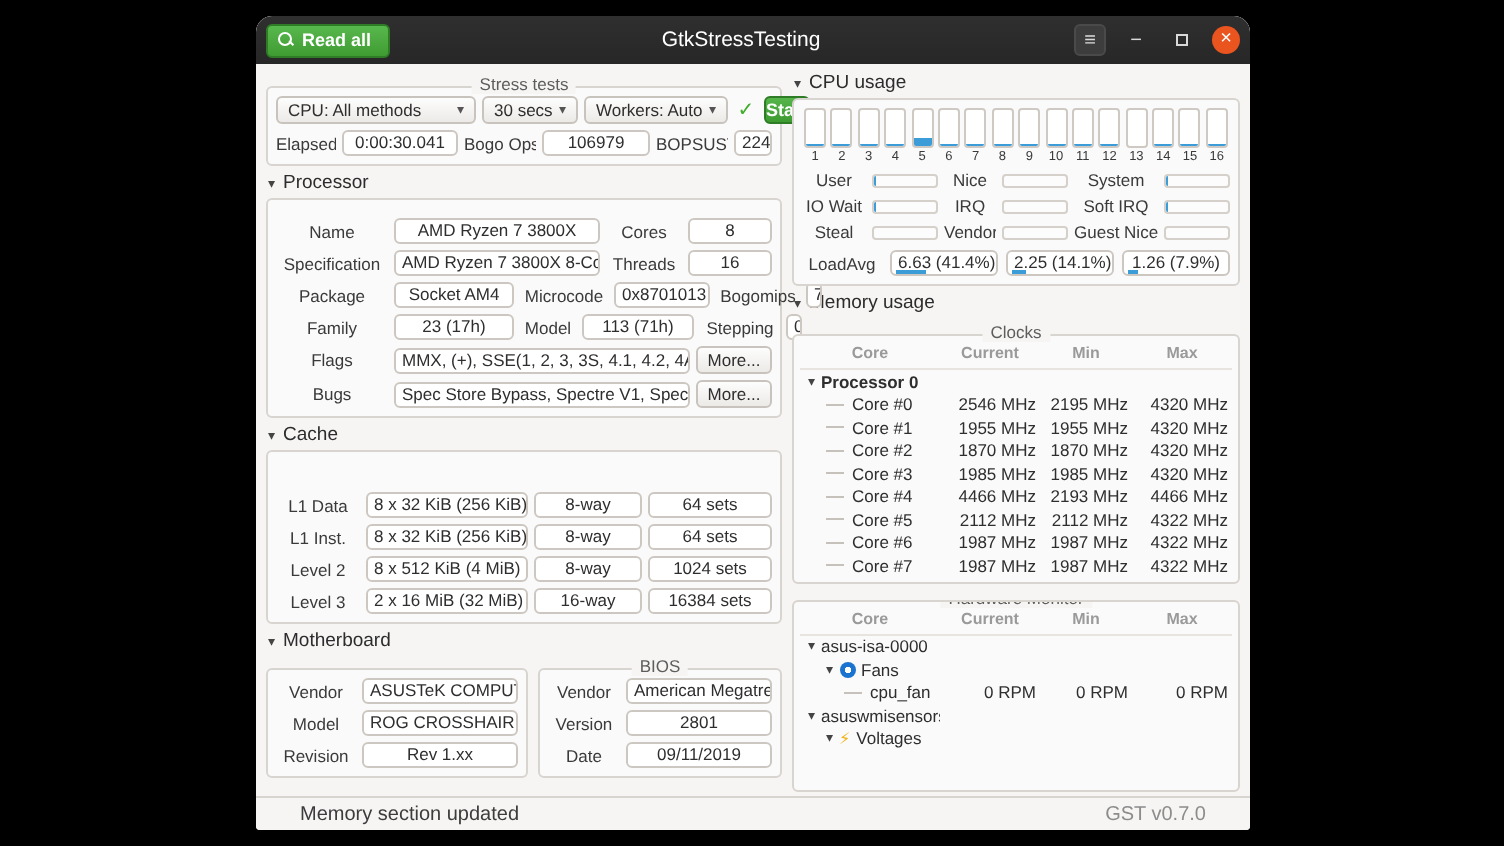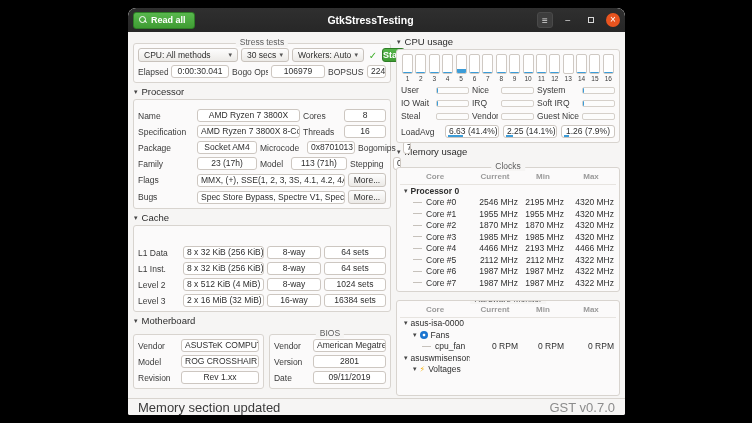--- a/index.html
+++ b/index.html
@@ -5,21 +5,21 @@
   * { margin:0; padding:0; box-sizing:border-box; }
   html,body { width:752px; height:423px; }
   body { font-family:"Liberation Sans","DejaVu Sans",sans-serif; }
   .desktop { position:relative; width:752px; height:423px; background:#000; overflow:hidden; }
   .window { position:absolute; left:128px; top:8px; width:497px; height:407px;
             background:#f6f5f4; border-radius:8px 8px 2px 2px;
             box-shadow:0 8px 22px rgba(0,0,0,.6); display:flex; flex-direction:column; overflow:hidden; }
   
   .titlebar { position:relative; height:24px; flex:0 0 24px; background:linear-gradient(#2f2f2f,#272727);
               border-radius:8px 8px 0 0; display:flex; align-items:center; padding:0 5px; }
-  .title { position:absolute; left:0; right:12px; text-align:center; color:#fff; font-size:10.5px; font-weight:bold; pointer-events:none; }
+  .title { position:absolute; left:0; right:12px; text-align:center; color:#fff; font-size:10.5px; font-weight:normal; pointer-events:none; }
   .readall { display:flex; align-items:center; gap:4px; background:linear-gradient(#58b74d,#3f9c33);
              border:1px solid #2e7d26; border-radius:3px; color:#fff; font-size:9px; font-weight:bold;
              padding:2px 8px 2px 5px; height:17px; z-index:2; }
   .mag { position:relative; width:8px; height:8px; display:inline-block; }
   .mag::before { content:""; position:absolute; left:0; top:0; width:5px; height:5px; border:1.3px solid #fff; border-radius:50%; }
   .mag::after { content:""; position:absolute; left:5px; top:5px; width:3px; height:1.4px; background:#fff; transform:rotate(45deg); }
   .win-controls { margin-left:auto; display:flex; align-items:center; gap:7px; z-index:2; }
   .tb-btn { color:#d9d9d9; font-size:10px; width:16px; height:16px; display:flex; align-items:center; justify-content:center; }
   .tb-btn.menu { background:#3d3d3d; border:1px solid #4a4a4a; border-radius:3px; }
   .maxbox { width:6px; height:6px; border:1px solid #d9d9d9; display:inline-block; }
@@ -27,21 +27,21 @@
               color:#fff; font-size:10px; line-height:13px; text-align:center; }
   
   .content { flex:1; display:flex; gap:5px; padding:4px 5px 2px 5px; overflow:hidden; }
   .col-left { width:258px; flex:0 0 258px; display:flex; flex-direction:column; }
   .col-right { flex:1; display:flex; flex-direction:column; min-width:0; }
   .box { position:relative; background:#fbfafa; border:1px solid #d8d4cf; border-radius:3px; padding:4px; }
   .frame-label { position:absolute; top:-7px; left:50%; transform:translateX(-50%); background:#f6f5f4;
                  padding:0 4px; font-size:8.5px; color:#5d5d5d; white-space:nowrap; z-index:1; }
   .expander { display:flex; align-items:center; gap:4px; font-size:9.5px; color:#2c2c2c; margin:3px 0 2px 1px; }
   .tri { font-size:7px; color:#444; }
-  .lbl { font-size:8.5px; color:#3a3a3a; text-align:left; white-space:nowrap; overflow:hidden; align-self:center; }
+  .lbl { font-size:8.5px; color:#3a3a3a; text-align:center; white-space:nowrap; overflow:hidden; align-self:center; }
   .entry { background:#fff; border:1px solid #cdc7c1; border-radius:3px; height:13px; line-height:11px;
            font-size:8.5px; color:#2e2e2e; text-align:center; padding:0 3px; white-space:nowrap; overflow:hidden; }
   .entry.long { text-align:left; }
   .dbtn { background:linear-gradient(#fdfdfd,#eceae7); border:1px solid #c9c3bd; border-radius:3px; height:14px;
           font-size:8.5px; color:#2e2e2e; display:flex; align-items:center; justify-content:space-between;
           padding:0 5px; white-space:nowrap; overflow:hidden; }
   .dbtn .arr { font-size:7px; color:#555; margin-left:3px; }
   .grid { display:grid; column-gap:3px; row-gap:3px; align-items:center; }
   
   .stress-box { margin-top:7px; }
@@ -93,21 +93,21 @@
   .tname { display:flex; align-items:center; white-space:nowrap; overflow:hidden; }
   .grp { font-weight:bold; }
   .ind1 { padding-left:4px; } .ind2 { padding-left:13px; } .ind3 { padding-left:22px; }
   .branch { display:inline-block; width:9px; height:1px; background:#c6c1bb; margin-right:4px; flex:0 0 9px; }
   .fan-icon { display:inline-block; width:8px; height:8px; border-radius:50%; margin-right:3px;
               background:radial-gradient(circle at 50% 50%, #fff 0 1.5px, #1a74cf 1.6px); flex:0 0 8px; }
   .bolt { color:#f0b41e; font-size:8px; margin-right:3px; }
   .hw-box { flex:1; overflow:hidden; min-height:0; }
   
   .statusbar { flex:0 0 17px; background:#f6f5f4; border-top:1px solid #d8d4cf; display:flex;
-               align-items:center; padding:0 10px; font-size:13px; color:#3c3c3c; }
+               align-items:center; padding:0 22px; font-size:10px; color:#3c3c3c; }
   .statusbar .ver { margin-left:auto; color:#8c8c8c; }
 </style>
 </head>
 <body>
 
 <div class="desktop">
   <div class="window">
 
     <div class="titlebar">
       <div class="title">GtkStressTesting</div>

